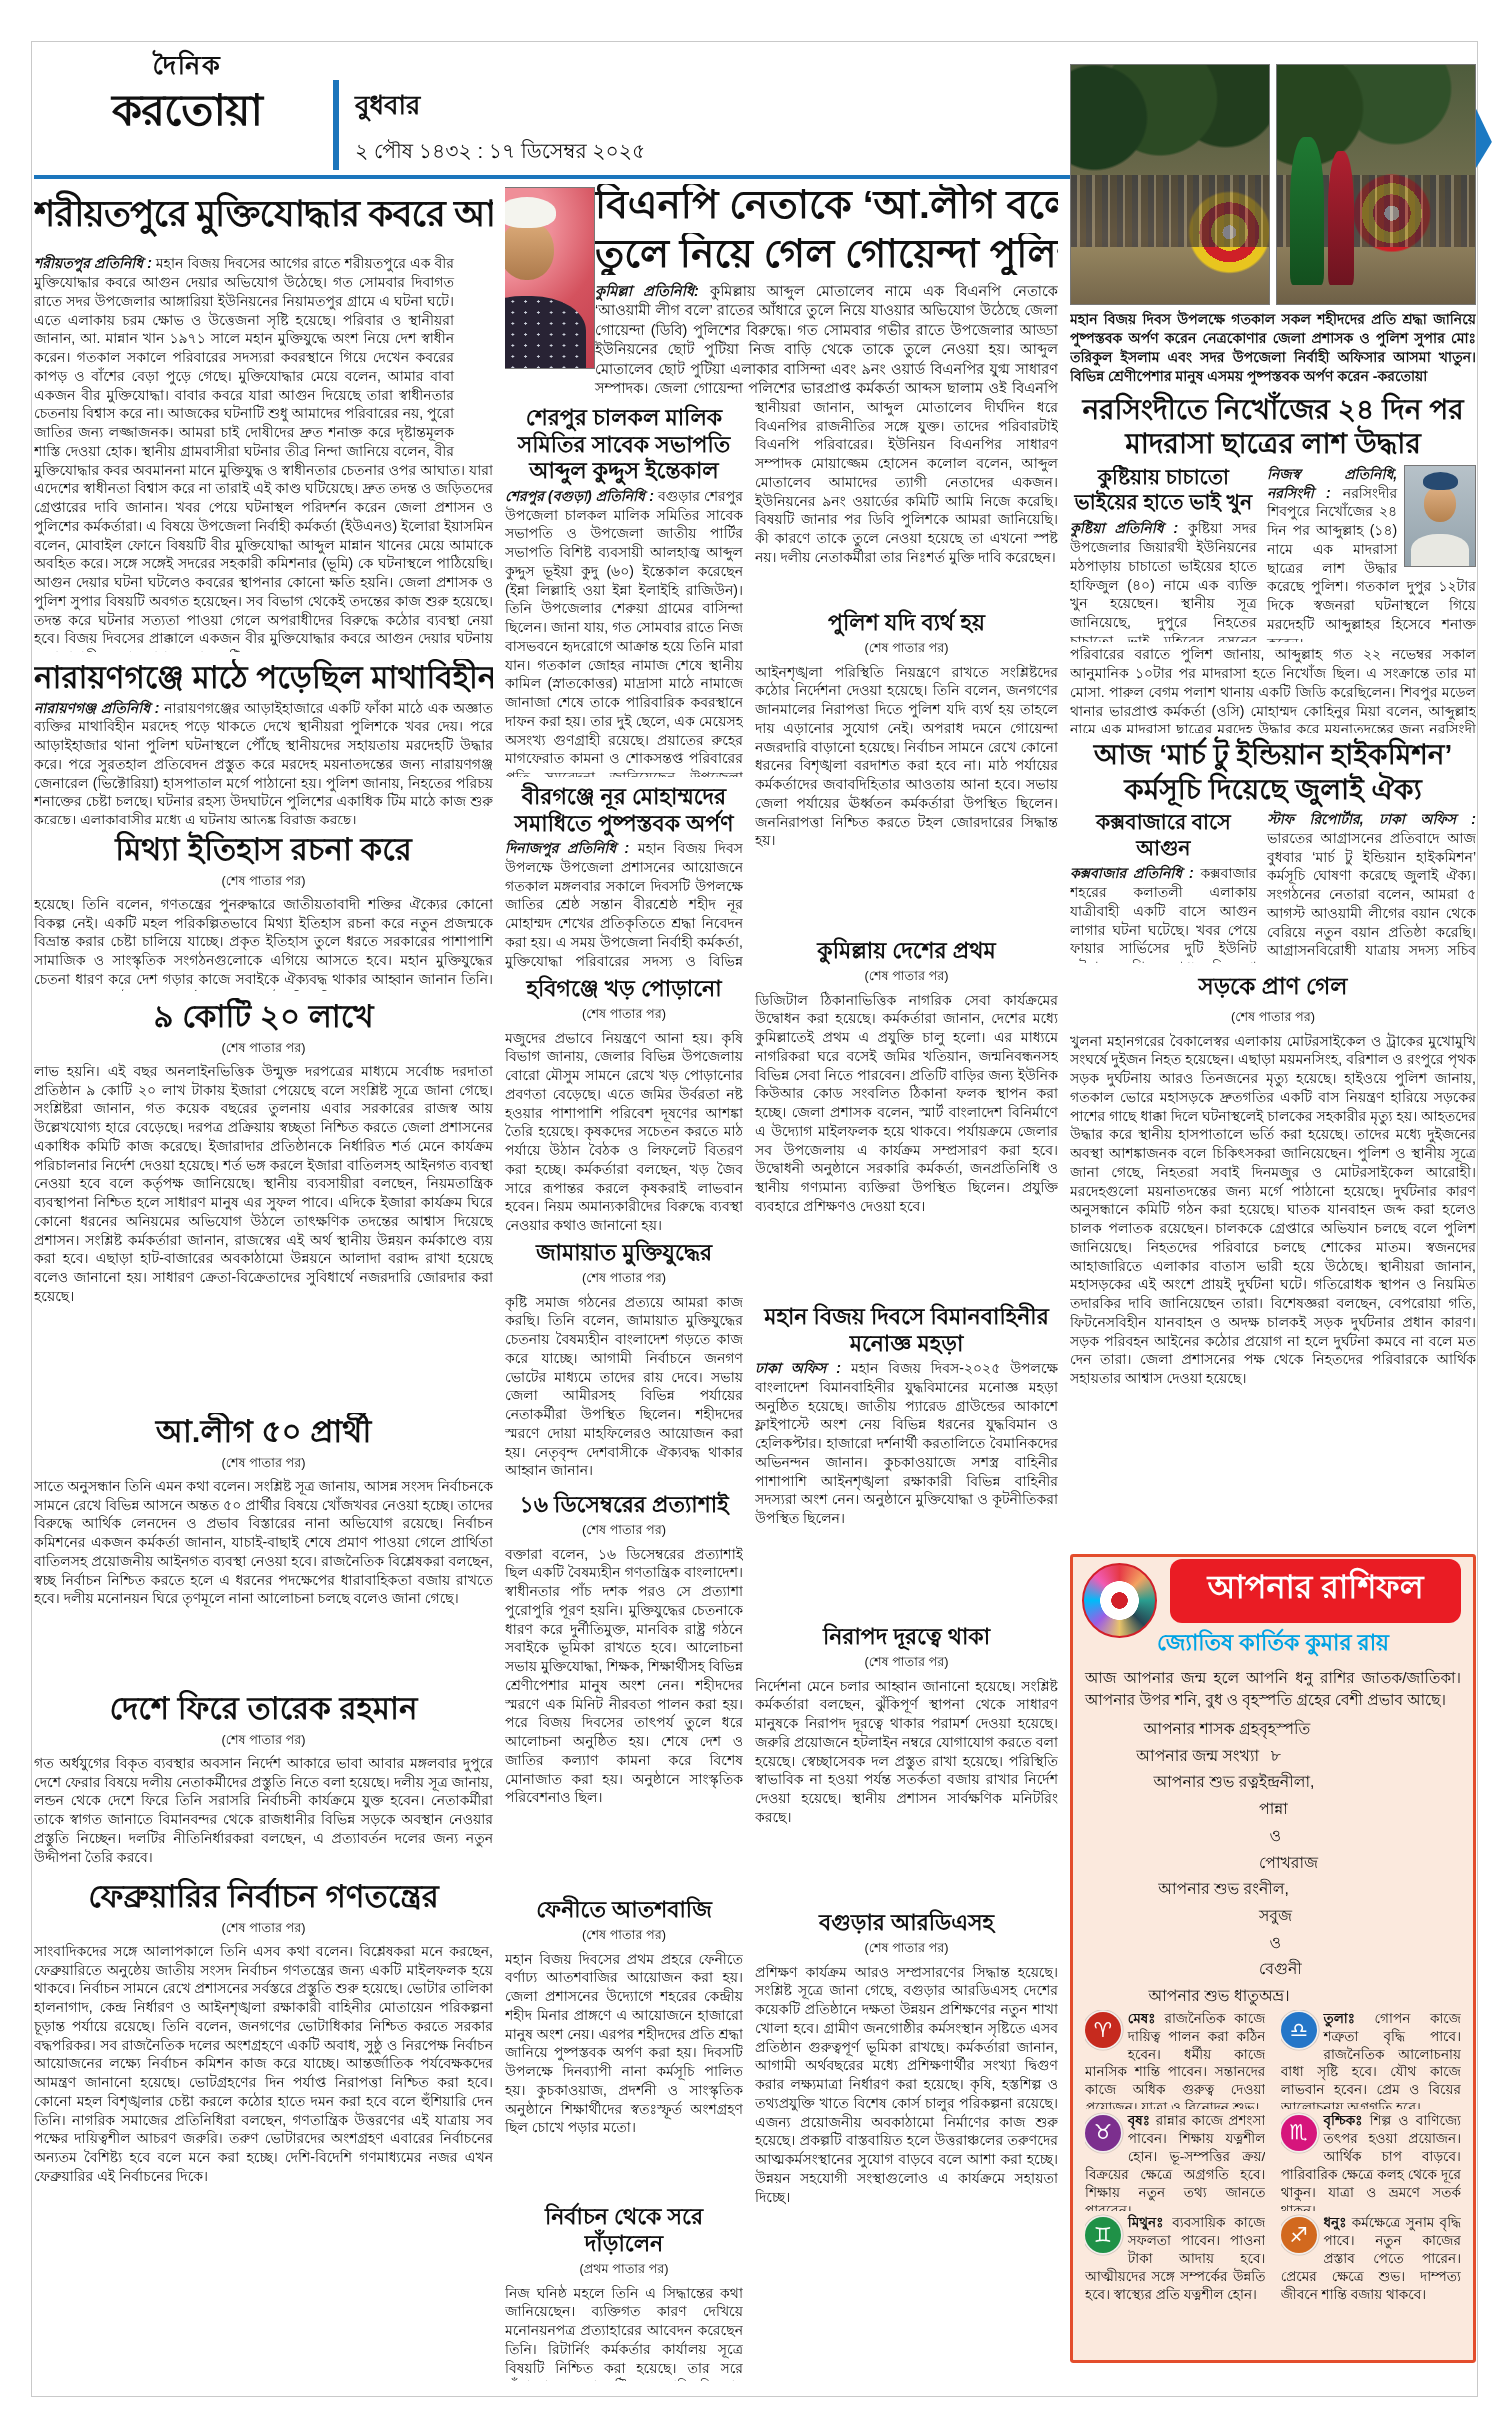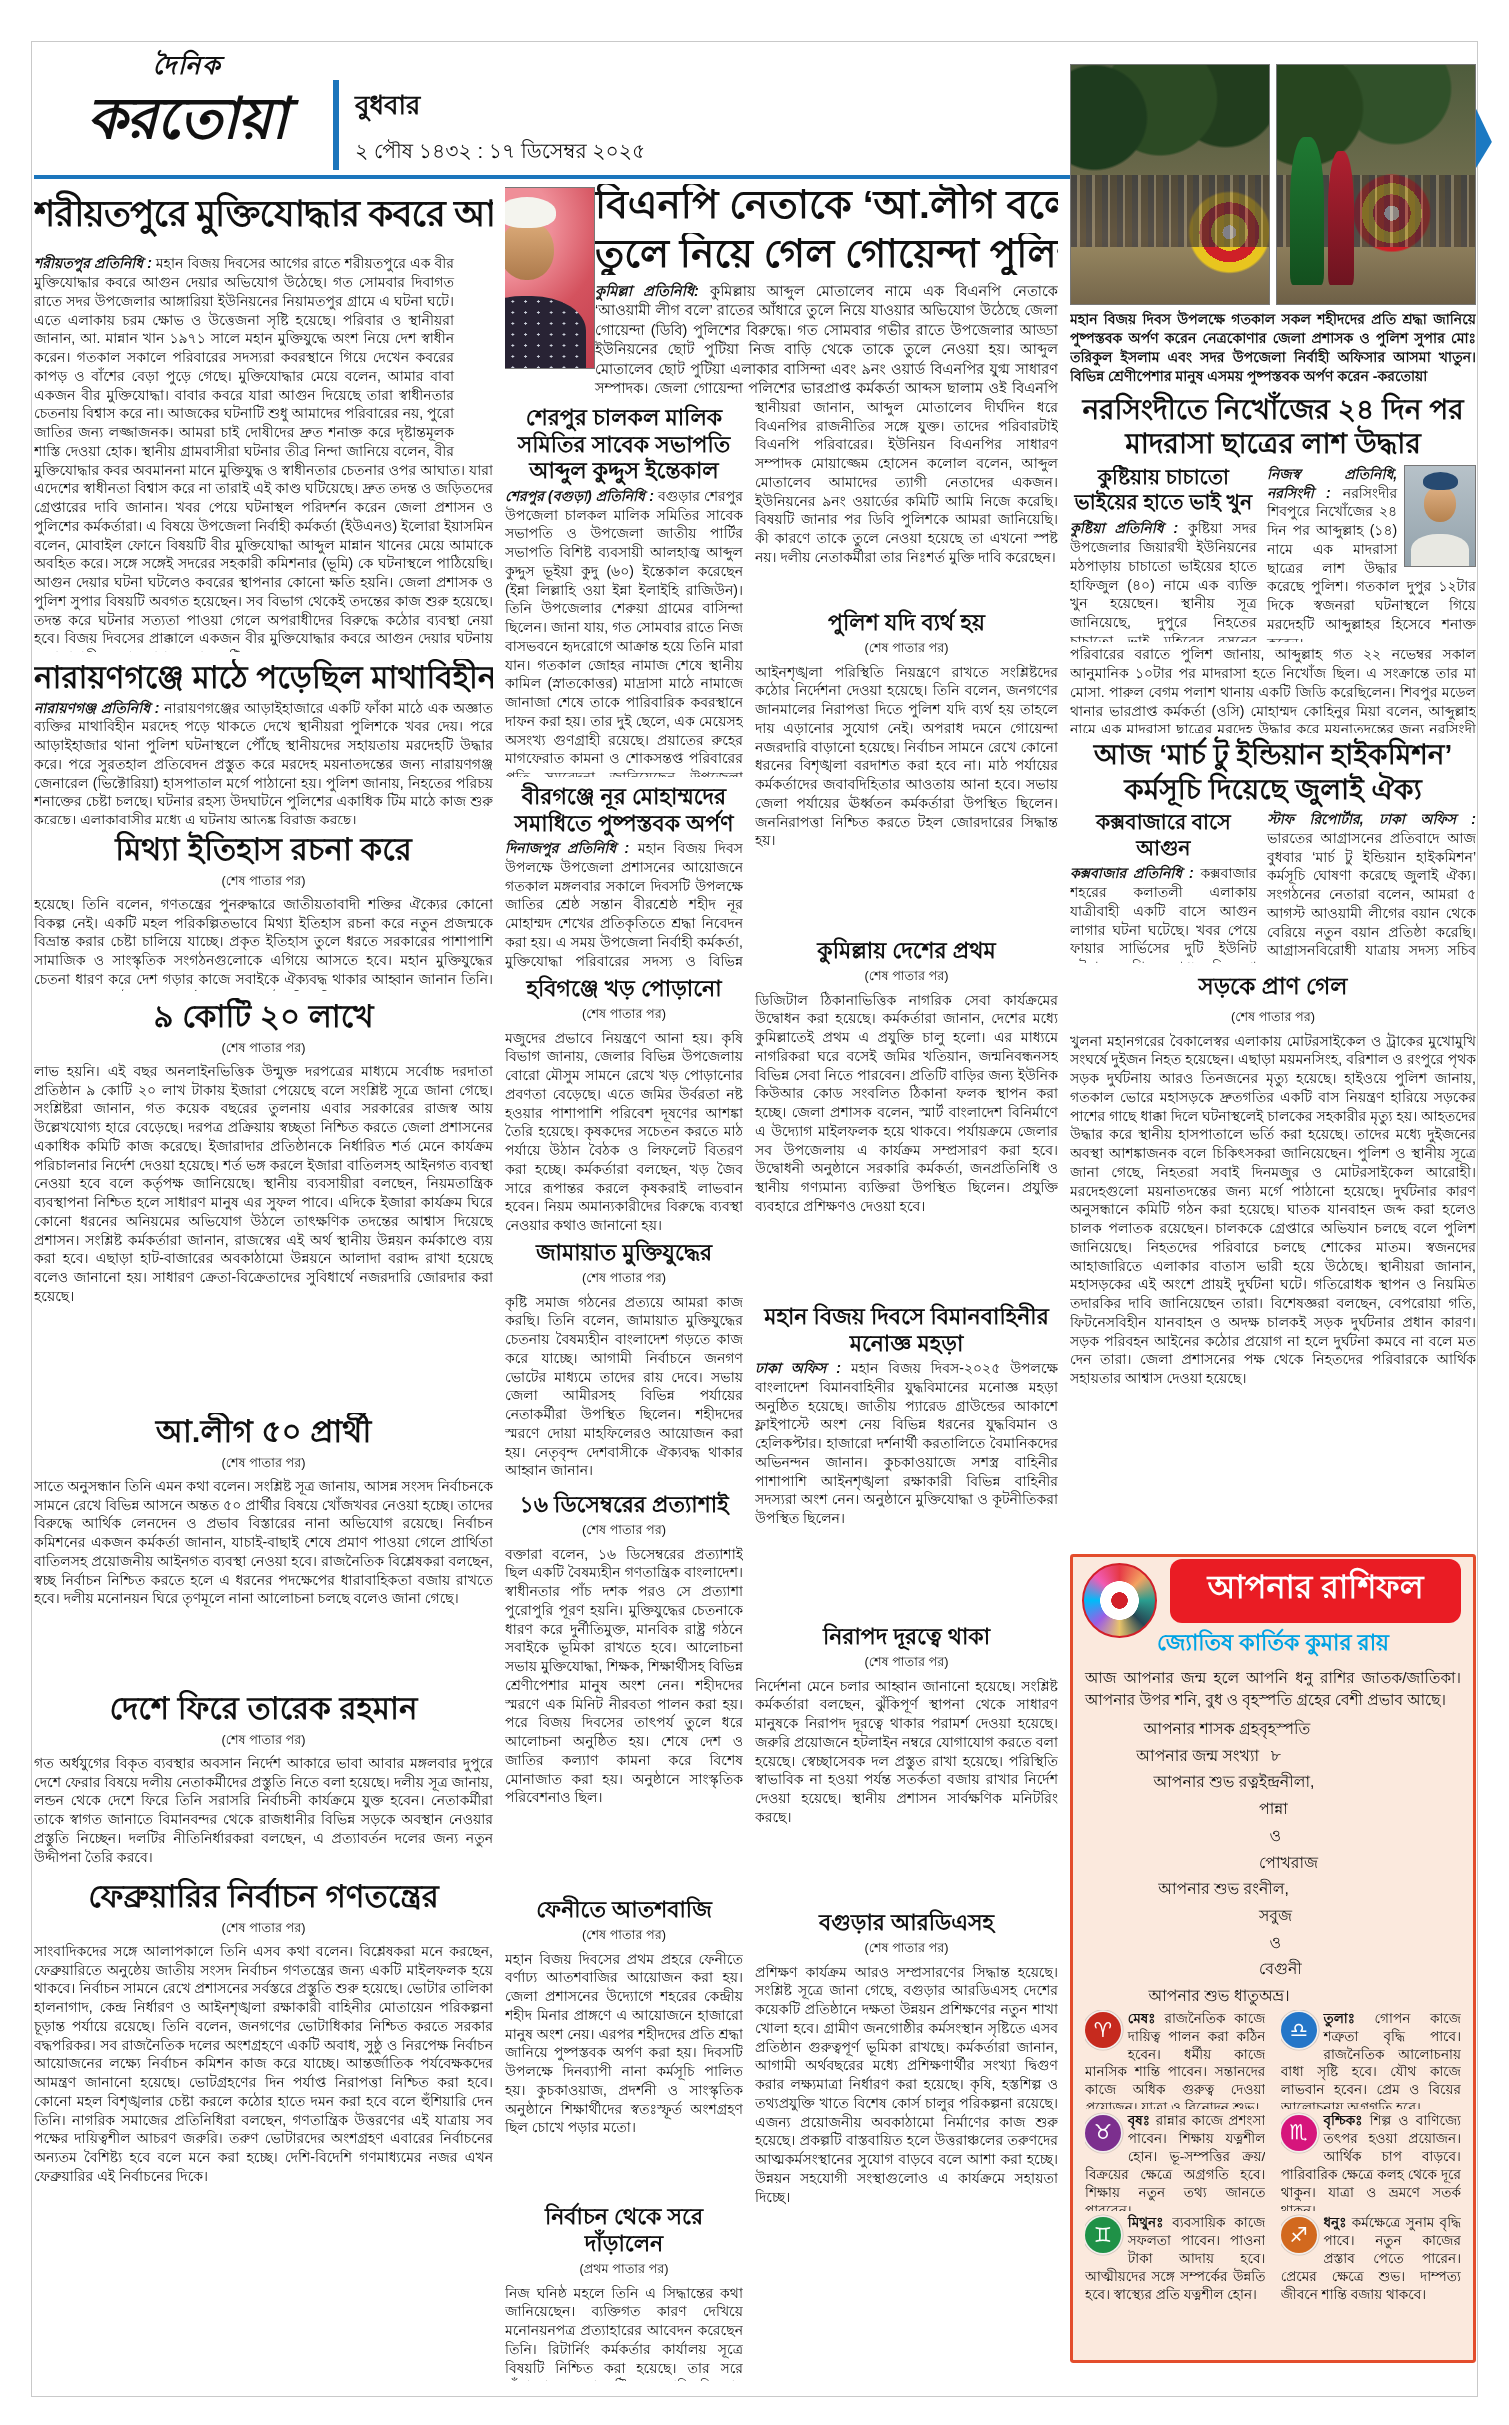--- a/index.html
+++ b/index.html
@@ -2,23 +2,23 @@
 <html style="font-size:13.6px"><head>
 <meta charset="utf-8">
 <style>
   html,body{margin:0;padding:0;background:#f3f3f3;}
   .page{position:relative;width:1509px;height:2426px;background:#fff;margin:0 auto;overflow:hidden;
         font-family:"Liberation Sans","DejaVu Sans",sans-serif;color:#111;}
   .frame{position:absolute;left:31px;top:41px;right:31px;bottom:29px;border:0.9px solid #c9c9c9;pointer-events:none;}
 
   
   header{position:absolute;left:34px;top:44px;width:1046px;height:129px;}
-  .logo{position:absolute;left:25.5px;top:1.7px;width:255px;text-align:center;font-style:italic;}
+  .logo{position:absolute;left:25.5px;top:1.7px;width:255px;text-align:center;}
   .logo-top{font-size:25.5px;font-weight:900;letter-spacing:1.7px;}
-  .logo-main{font-size:57px;font-weight:900;line-height:1.02;letter-spacing:-0.9px;}
+  .logo-main{font-size:43px;font-weight:900;line-height:1.02;letter-spacing:-0.9px;}
   .mast-bar{position:absolute;left:299px;top:36px;width:6px;height:90px;background:#1b75bc;}
   .mast-date{position:absolute;left:321px;top:41px;}
   .mast-day{font-size:26px;font-weight:800;}
   .mast-dl{font-size:20.4px;margin-top:6.8px;}
   .hex-wrap{position:absolute;left:1359px;top:48px;width:99px;height:95px;}
   .hex,.hex-sh{position:absolute;inset:0;clip-path:polygon(26% 4%,76% 4%,100% 50%,76% 96%,26% 96%,0 50%);}
   .hex-sh{background:#0d568f;transform:rotate(-16deg) translate(-8.5px,3.4px);}
   .hex{background:#1b79c2;display:flex;align-items:center;justify-content:center;color:#fff;
        font-size:39px;font-weight:800;transform:rotate(3deg);}
   .blue-rule{position:absolute;left:34px;top:175px;width:1044px;height:4.3px;background:#1b75bc;}

